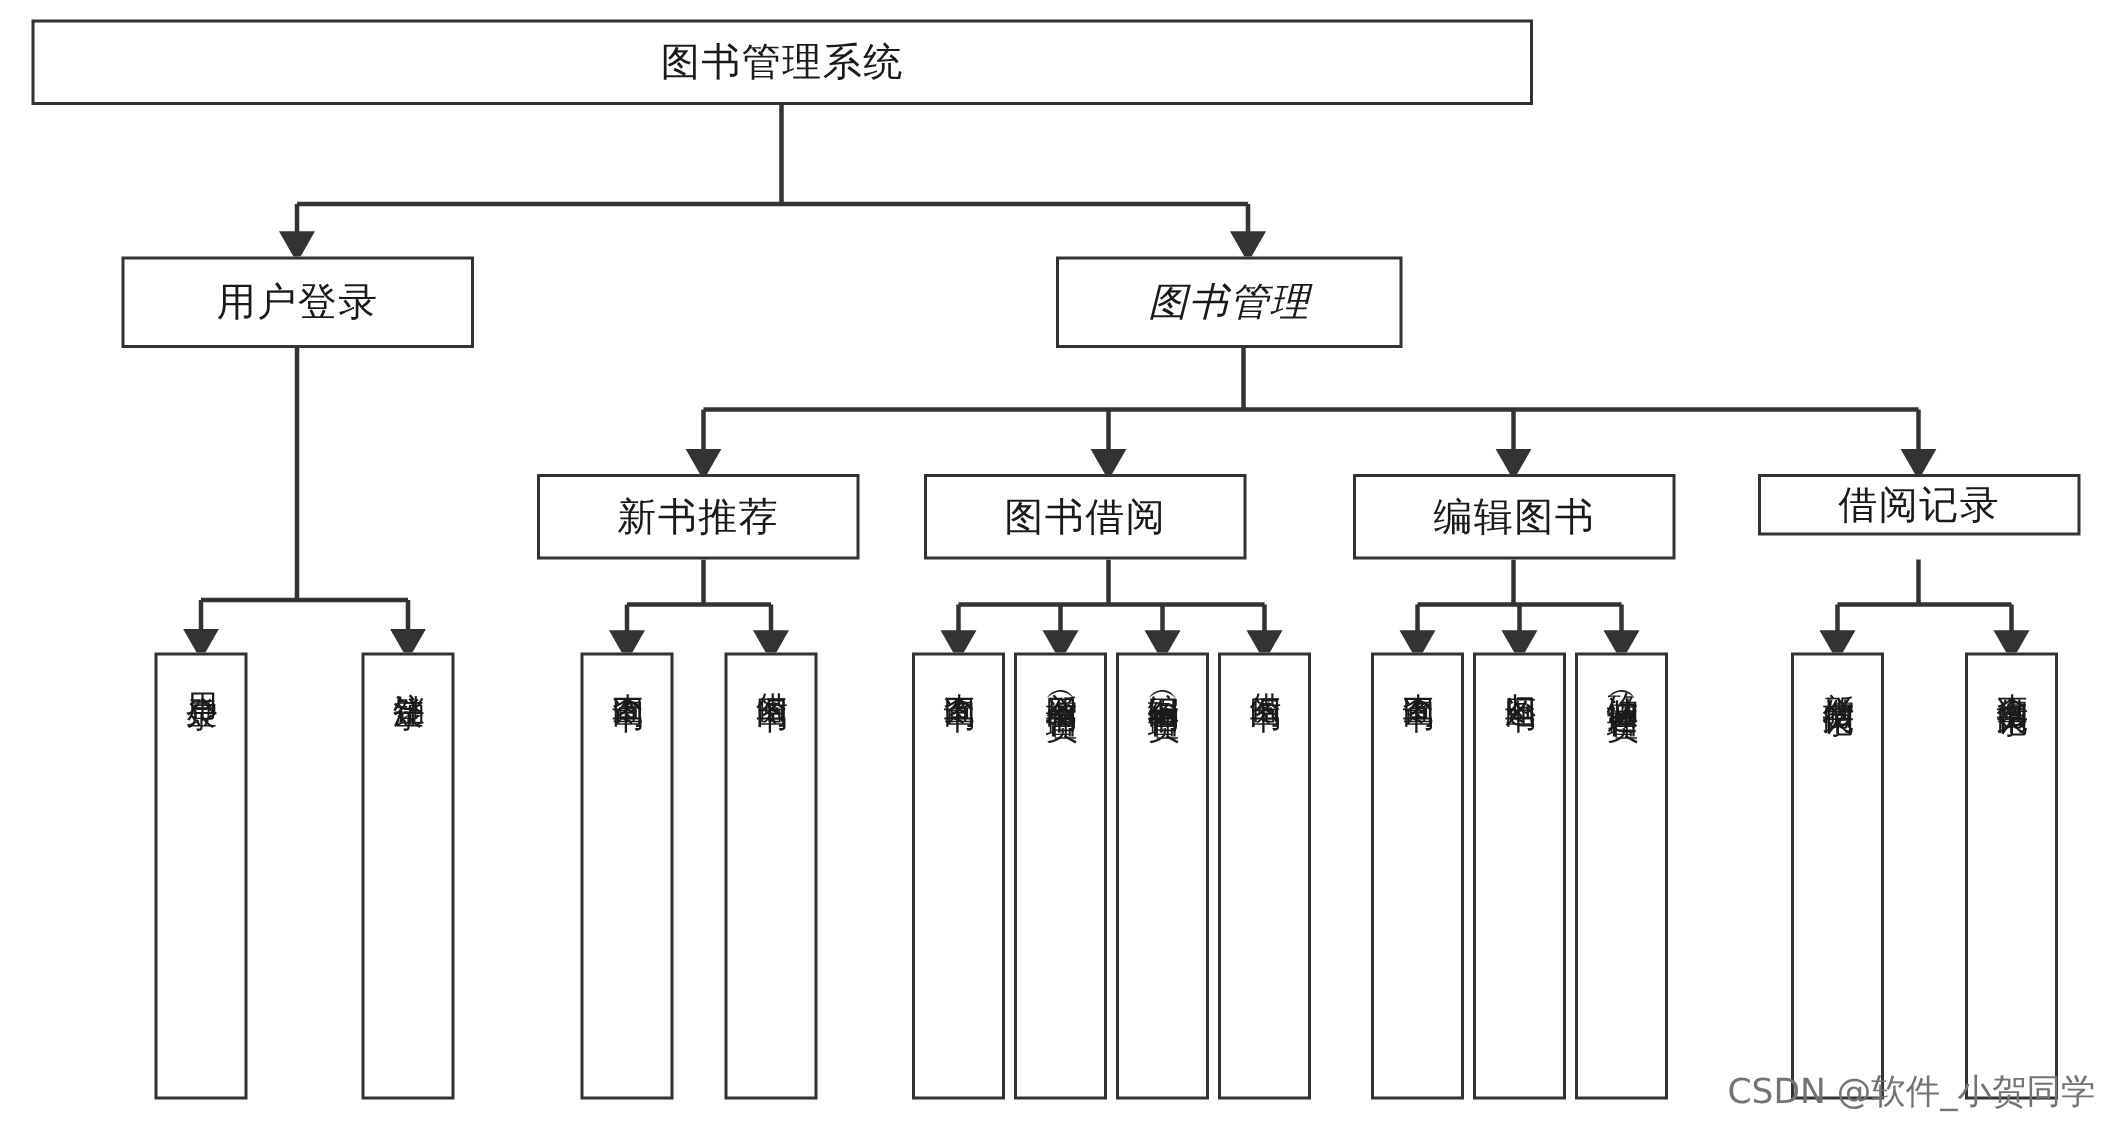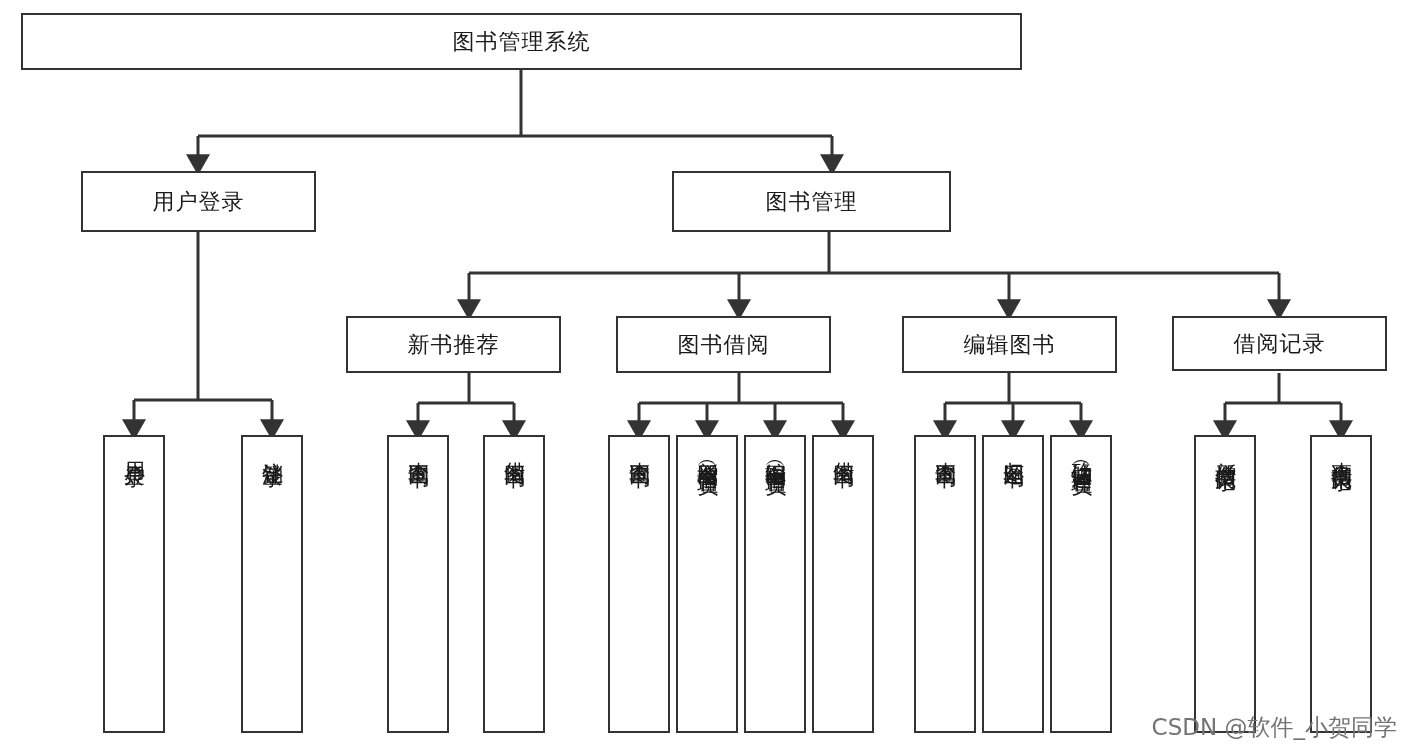--- a/index.html
+++ b/index.html
@@ -28,21 +28,21 @@
     position: absolute;
     box-sizing: border-box;
     border: 2px solid #333333;
     background: #ffffff;
     display: flex;
     align-items: center;
     justify-content: center;
     color: #1a1a1a;
   }
   .node-h {
-    font-size: 22px;
+    font-size: 26px;
     letter-spacing: 1px;
     white-space: nowrap;
   }
   .node-v {
     align-items: flex-start;
     padding-top: 8px;
   }
   .node-v .vtext {
     writing-mode: vertical-rl;
     text-orientation: upright;
@@ -116,33 +116,33 @@
     </g>
   </svg>
 
   <div id="node-layer">
       <div class="node node-h" style="left: 21px; top: 13px; width: 1001px; height: 57px;">
         <span>图书管理系统</span>
       </div>
       <div class="node node-h" style="left: 81px; top: 171px; width: 235px; height: 61px;">
         <span>用户登录</span>
       </div>
-      <div class="node node-h" style="left: 672px; top: 171px; width: 279px; height: 61px;">
+      <div class="node node-h" style="left: 704px; top: 171px; width: 231px; height: 61px; font-style: italic;">
         <span>图书管理</span>
       </div>
-      <div class="node node-h" style="left: 346px; top: 316px; width: 215px; height: 57px;">
+      <div class="node node-h" style="left: 358px; top: 316px; width: 215px; height: 57px;">
         <span>新书推荐</span>
       </div>
       <div class="node node-h" style="left: 616px; top: 316px; width: 215px; height: 57px;">
         <span>图书借阅</span>
       </div>
       <div class="node node-h" style="left: 902px; top: 316px; width: 215px; height: 57px;">
         <span>编辑图书</span>
       </div>
-      <div class="node node-h" style="left: 1172px; top: 316px; width: 215px; height: 55px;">
+      <div class="node node-h" style="left: 1172px; top: 316px; width: 215px; height: 41px;">
         <span>借阅记录</span>
       </div>
       <div class="node node-v" style="left: 103px; top: 435px; width: 62px; height: 298px;">
         <span class="vtext">用户登录</span>
       </div>
       <div class="node node-v" style="left: 241px; top: 435px; width: 62px; height: 298px;">
         <span class="vtext">注销登录</span>
       </div>
       <div class="node node-v" style="left: 387px; top: 435px; width: 62px; height: 298px;">
         <span class="vtext">查询图书</span>

